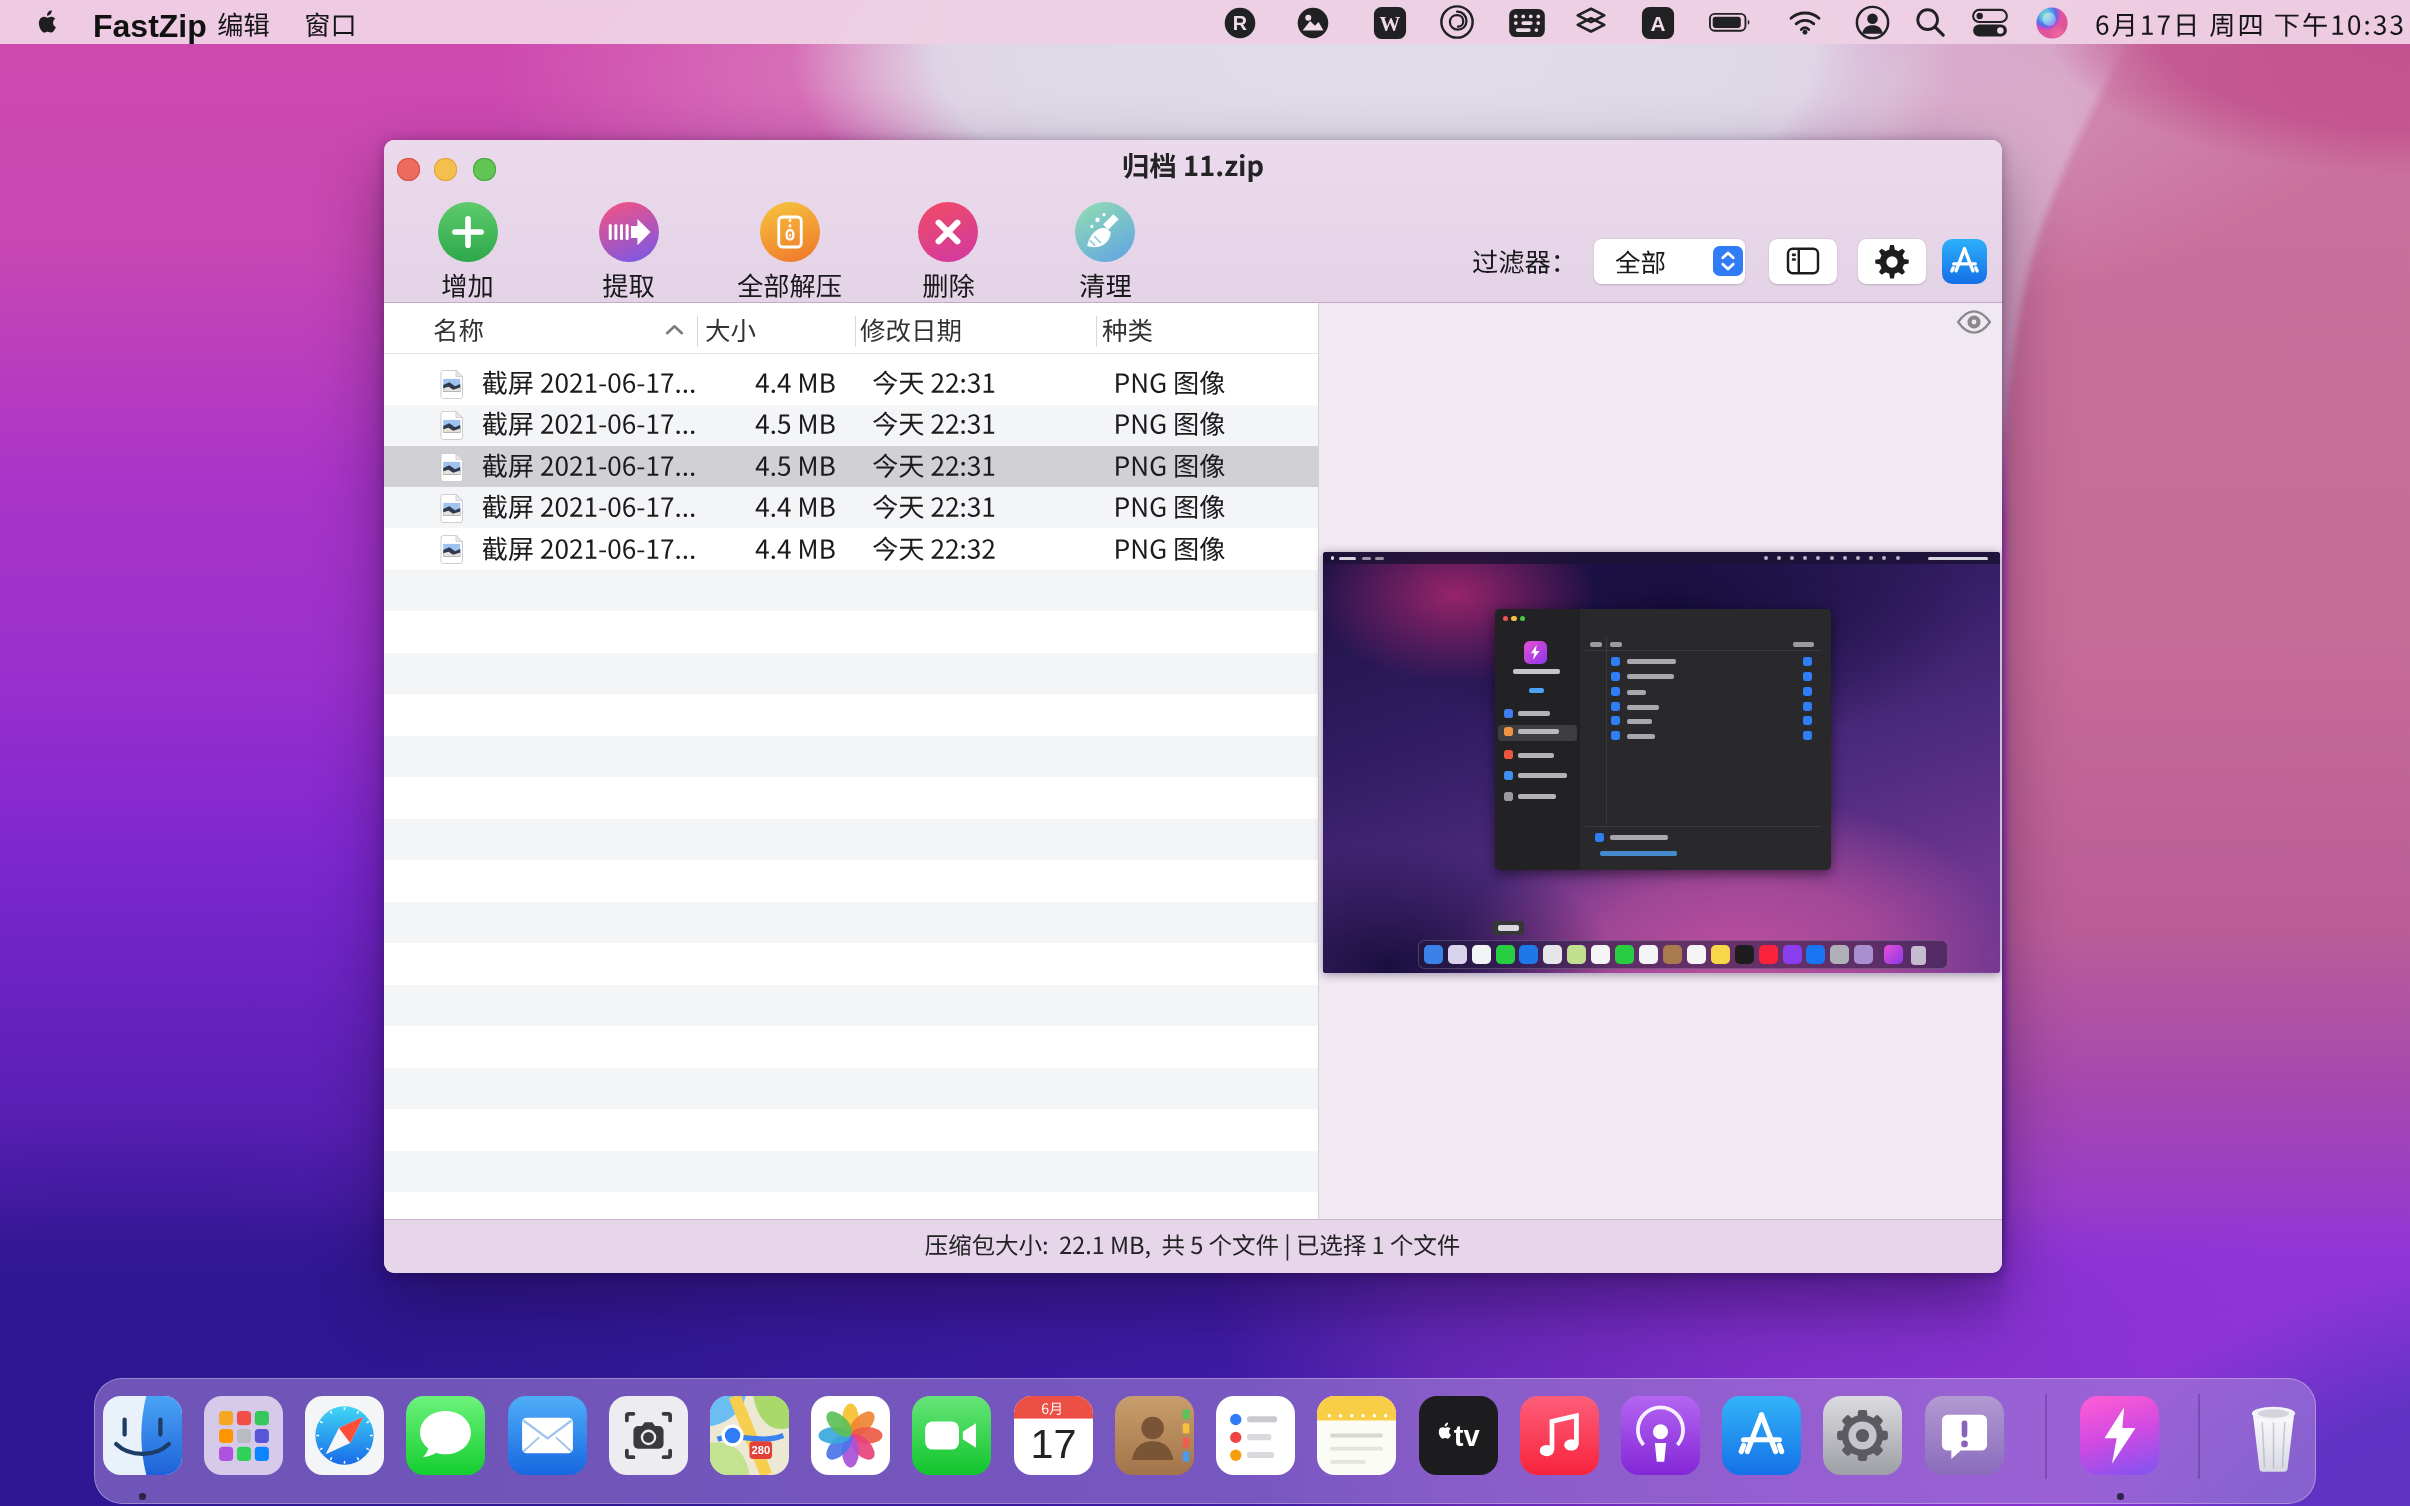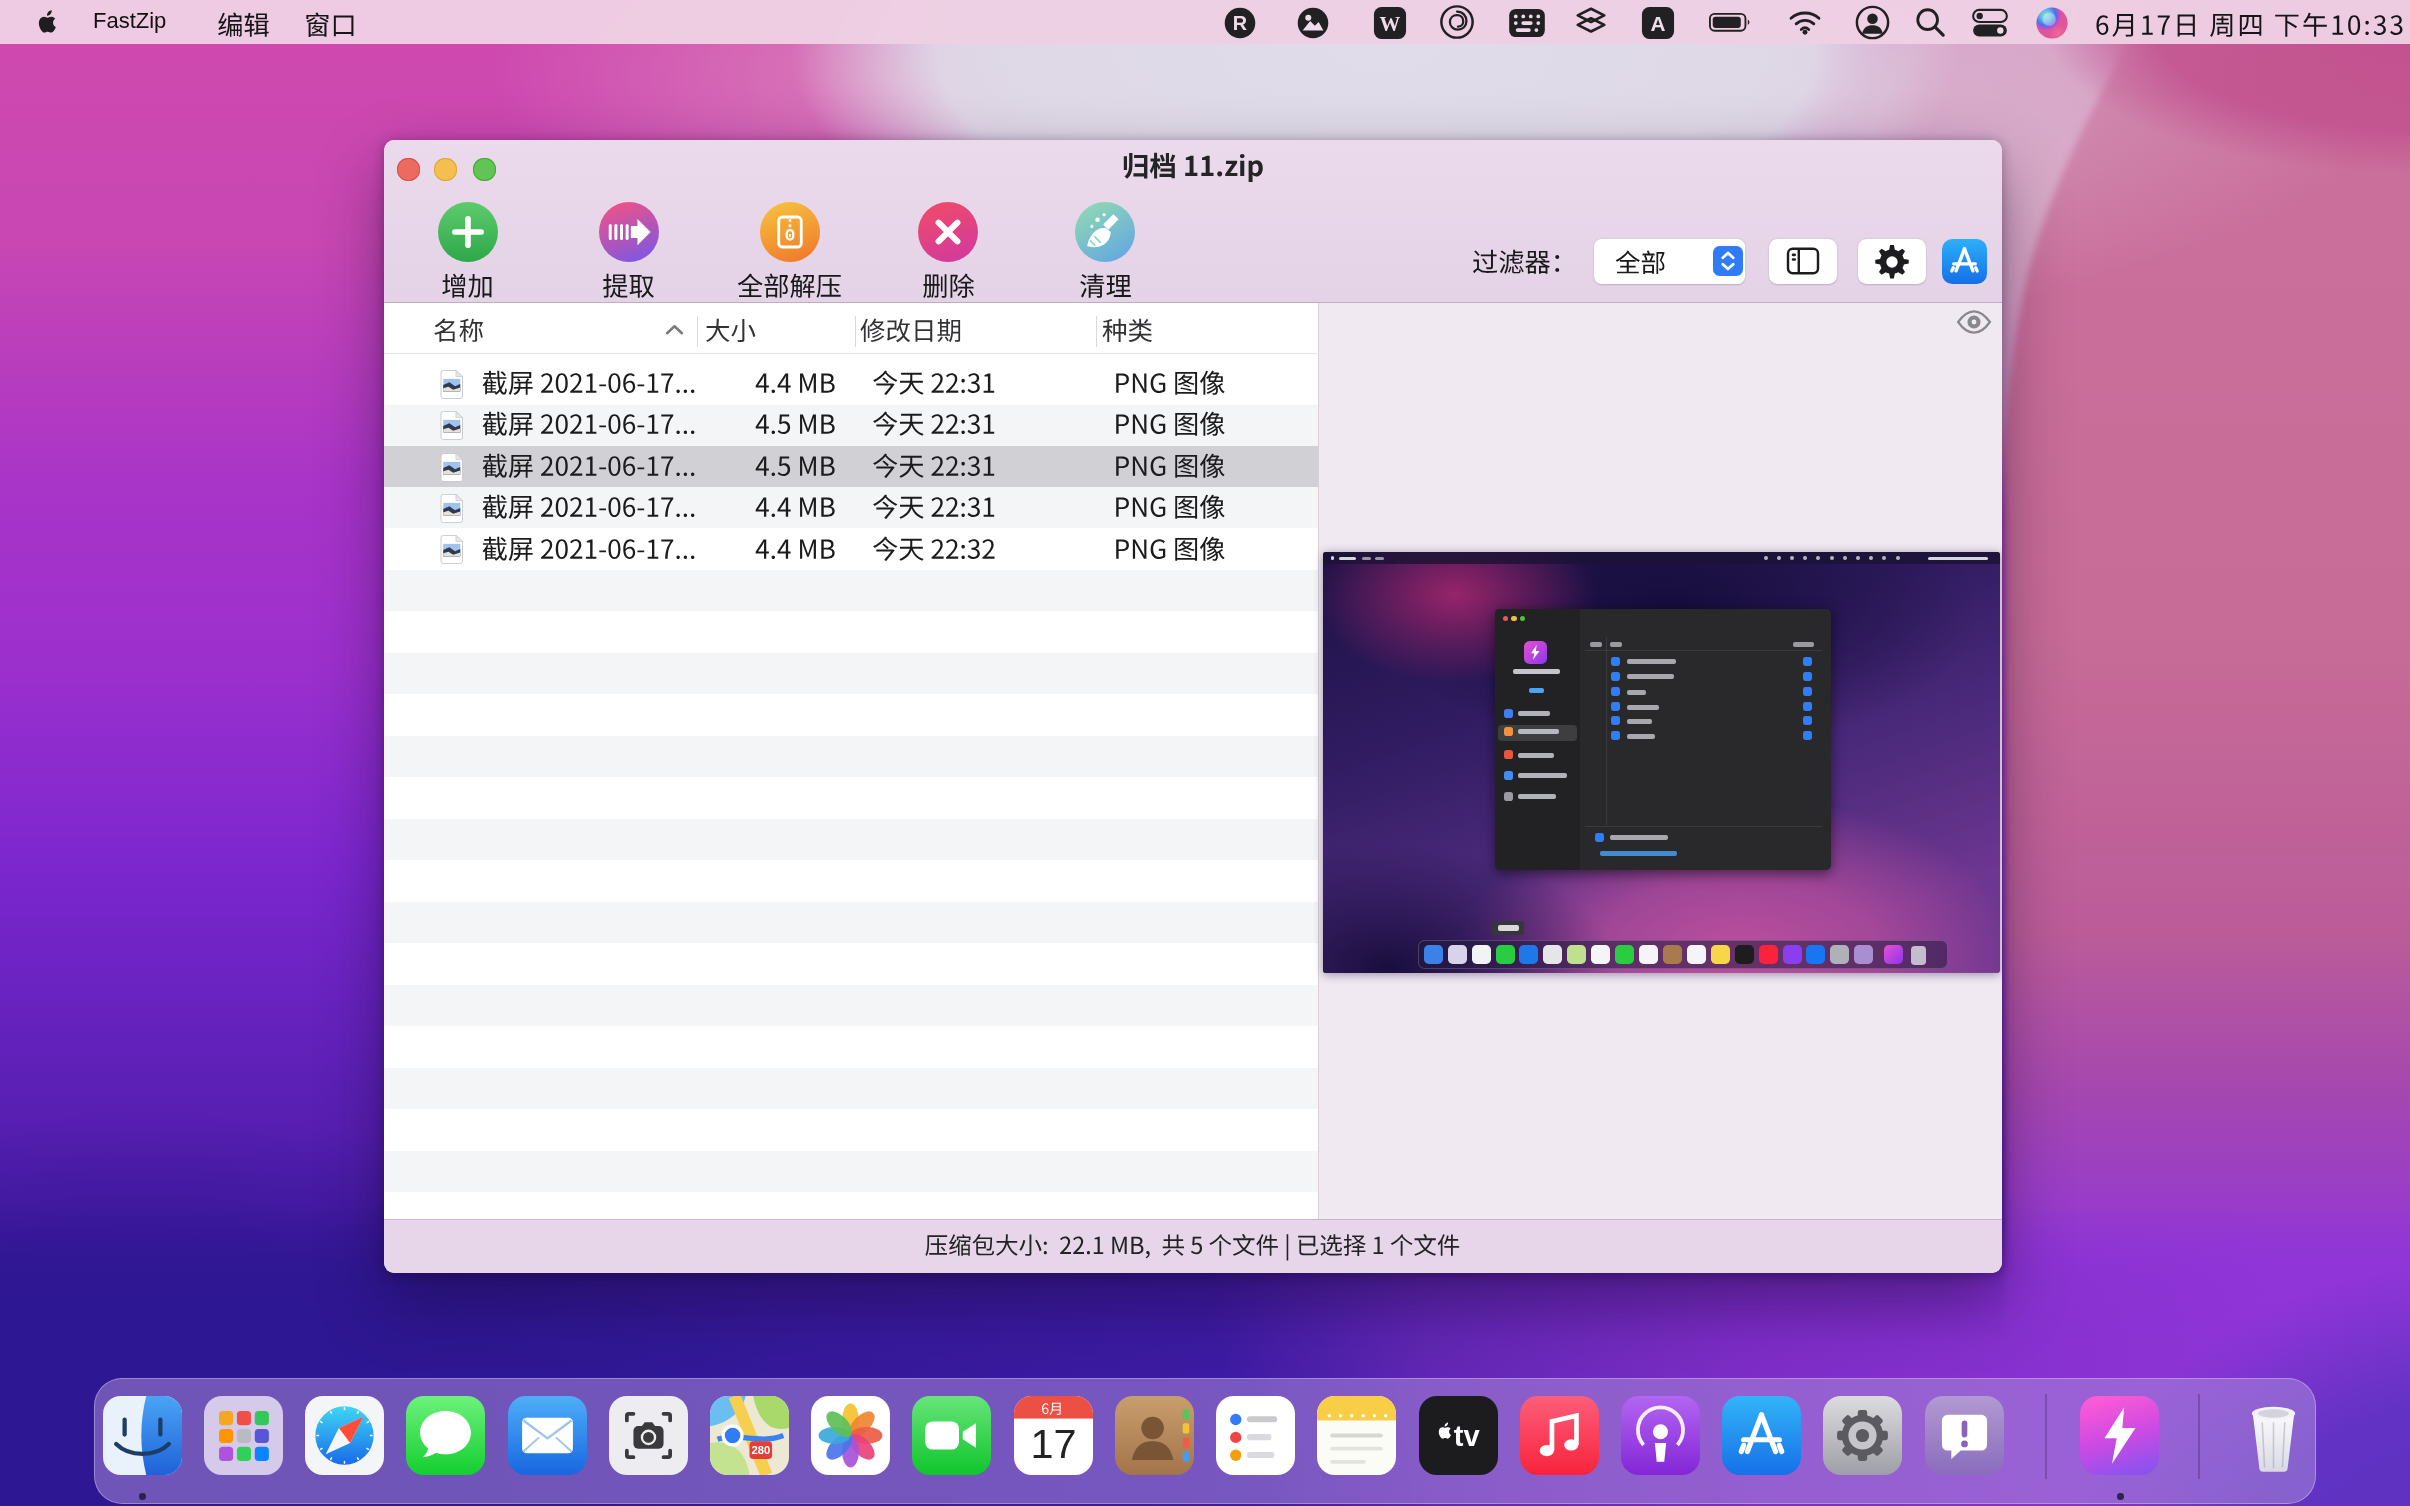--- a/index.html
+++ b/index.html
@@ -94,21 +94,21 @@
 <ellipse cx="1460" cy="55" rx="620" ry="265" fill="url(#wlight)"></ellipse>
 <ellipse cx="1470" cy="50" rx="480" ry="210" fill="url(#wlight)"></ellipse>
 <ellipse cx="2560" cy="25" rx="390" ry="160" fill="url(#wtr)"></ellipse>
 <ellipse cx="2640" cy="1700" rx="460" ry="360" fill="url(#wcorn)"></ellipse>
 <ellipse cx="150" cy="1560" rx="700" ry="380" fill="url(#wdarkbl)"></ellipse>
 </svg>
 <div class="abs" style="left:0;top:0;width:2411px;height:44px;background:rgba(238,208,227,0.97)"></div>
 <svg class="abs" style="left:37px;top:10.4px" width="21" height="24.5" viewBox="0 0 17 21">
 <path fill="#1e1e20" d="M11.1 3.4c.7-.85 1.2-2.03 1.05-3.2-1.02.04-2.25.68-2.98 1.53-.65.75-1.23 1.96-1.08 3.11 1.14.09 2.3-.58 3.01-1.44zm2.14 7.6c.03 2.7 2.37 3.6 2.39 3.61-.02.06-.37 1.28-1.23 2.54-.74 1.1-1.52 2.18-2.73 2.2-1.2.03-1.58-.7-2.95-.7-1.37 0-1.79.68-2.92.73-1.17.05-2.06-1.17-2.81-2.26C1.47 14.9.3 10.86 1.87 8.12 2.65 6.77 4.04 5.9 5.55 5.88c1.15-.02 2.24.77 2.95.77.7 0 2.03-.96 3.42-.82.58.03 2.21.24 3.25 1.77-.08.05-1.94 1.14-1.93 3.39z"></path>
   </svg>
-<div class="abs" style="left:93px;top:7.5px;font-weight:normal;font-size:22px;color:#111">FastZip</div>
+<div class="abs" style="left:93px;top:7.5px;font-weight:bold;font-size:32px;color:#111">FastZip</div>
 <div class="abs" style="left:217px;top:7.5px;line-height:0"><svg width="53" height="38" viewBox="0 0 56.0 40.6" style="overflow:visible">
       <path fill="#161618" d="M1.1 27 1.6 29C3.9 28.1 6.9 26.9 9.7 25.7L9.3 24C6.2 25.2 3.2 26.3 1.1 27ZM1.7 16.7C2.1 16.5 2.7 16.4 5.7 16C4.7 17.8 3.7 19.2 3.2 19.7C2.4 20.8 1.8 21.5 1.3 21.6C1.5 22.1 1.8 23.1 1.9 23.5C2.4 23.1 3.3 22.8 9.5 21.4C9.4 21 9.3 20.2 9.4 19.7L4.7 20.7C6.7 18.1 8.6 15 10.2 11.8L8.5 10.9C8 12 7.4 13 6.9 14.1L3.7 14.4C5.3 12 6.9 8.8 8 5.7L6 5C5 8.4 3.1 12.1 2.5 13C2 14 1.5 14.7 1.1 14.8C1.3 15.3 1.6 16.3 1.7 16.7ZM17.5 18.8V22.9H15.1V18.8ZM18.9 18.8H20.9V22.9H18.9ZM13.5 17V30.6H15.1V24.6H17.5V29.9H18.9V24.6H20.9V29.8H22.3V24.6H24.4V28.8C24.4 29 24.3 29 24.1 29C23.9 29 23.4 29 22.8 29C23 29.5 23.2 30.1 23.3 30.6C24.3 30.6 24.9 30.5 25.4 30.3C25.9 30 26 29.5 26 28.8V17L24.4 17ZM22.3 18.8H24.4V22.9H22.3ZM16.9 5.4C17.4 6.2 17.8 7.2 18.1 8.1H11.6V14.1C11.6 18.5 11.3 24.7 8.8 29.1C9.2 29.3 10.1 30 10.4 30.3C13 25.8 13.5 19.2 13.5 14.6H25.8V8.1H20.4C20.1 7.1 19.5 5.9 18.9 4.9ZM13.5 9.9H23.8V12.9H13.5Z M43.4 7.5H50.9V10.4H43.4ZM41.5 5.9V11.9H53V5.9ZM30.3 19.3C30.5 19 31.3 18.9 32.3 18.9H34.8V22.9L29.1 23.9L29.6 25.9L34.8 24.9V30.7H36.8V24.5L40 23.8L39.8 22L36.8 22.6V18.9H39.3V17H36.8V12.7H34.8V17H32.1C32.9 15 33.7 12.7 34.4 10.4H39.5V8.3H34.9C35.1 7.4 35.4 6.4 35.5 5.5L33.5 5C33.3 6.1 33.1 7.3 32.9 8.3H29.3V10.4H32.4C31.8 12.6 31.2 14.4 30.9 15.1C30.5 16.4 30.1 17.3 29.6 17.4C29.8 17.9 30.2 18.9 30.3 19.3ZM50.8 15.3V17.8H43.7V15.3ZM39.2 26.4 39.5 28.3 50.8 27.4V30.8H52.8V27.3L54.9 27.1L54.9 25.3L52.8 25.5V15.3H54.7V13.6H39.8V15.3H41.7V26.3ZM50.8 19.3V21.8H43.7V19.3ZM50.8 23.4V25.6L43.7 26.2V23.4Z"></path>
     </svg></div>
 <div class="abs" style="left:304px;top:7.5px;line-height:0"><svg width="53" height="38" viewBox="0 0 56.0 40.6" style="overflow:visible">
       <path fill="#161618" d="M10.4 9.7C8.2 11.5 5.1 12.9 2.4 13.6L3.5 15.2C6.4 14.3 9.6 12.7 11.9 10.7ZM16.1 10.9C19 12.1 22.7 14.1 24.5 15.4L25.8 14.1C23.9 12.7 20.2 10.9 17.4 9.7ZM12.1 12.5C11.7 13.4 10.9 14.5 10.3 15.4H4.6V30.9H6.7V29.7H21.5V30.7H23.7V15.4H12.5C13.1 14.6 13.7 13.8 14.3 13ZM6.7 28.1V17H21.5V28.1ZM10.2 22.4C11.3 22.9 12.5 23.4 13.7 24C12 25.1 9.9 25.8 7.8 26.3C8.1 26.6 8.5 27.2 8.7 27.6C11 27 13.3 26.2 15.3 24.8C16.7 25.6 18 26.5 18.9 27.1L20 25.9C19.2 25.3 17.9 24.6 16.6 23.8C17.9 22.7 19 21.3 19.7 19.7L18.6 19.1L18.3 19.2H12C12.2 18.7 12.5 18.2 12.7 17.8L11.1 17.5C10.4 18.9 9.3 20.5 7.7 21.7C8.1 21.9 8.6 22.4 8.9 22.7C9.7 22.1 10.4 21.3 11 20.6H17.4C16.9 21.5 16 22.3 15.1 23.1C13.8 22.4 12.5 21.8 11.3 21.4ZM11.9 5.4C12.3 6 12.6 6.7 12.9 7.4H2.2V11.8H4.3V9.1H23.6V11.7H25.8V7.4H15.4C15.1 6.6 14.6 5.7 14.1 4.9Z M31.6 8V30.1H33.7V27.7H50.3V30H52.5V8ZM33.7 25.6V10.1H50.3V25.6Z"></path>
     </svg></div>
 <svg class="abs" style="left:1223px;top:5.6px" width="34" height="34" viewBox="0 0 36 36">
     <circle cx="18" cy="18" r="16.2" fill="#212123"></circle>
     <text x="18" y="25.5" font-family="Liberation Sans" font-size="21" font-weight="bold" fill="#f0dcea" text-anchor="middle">R</text>
   </svg>

